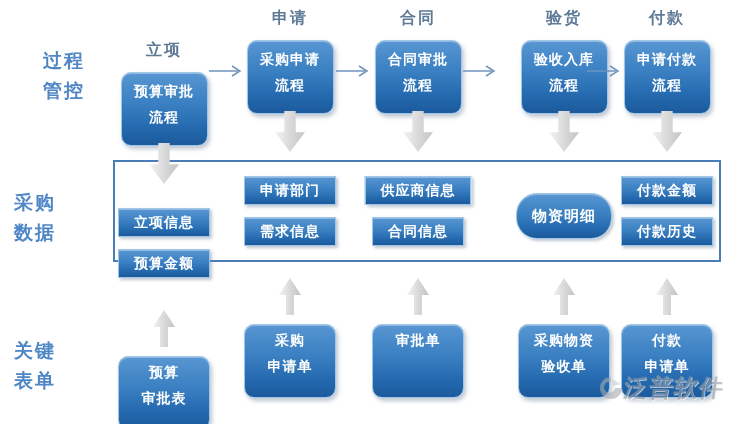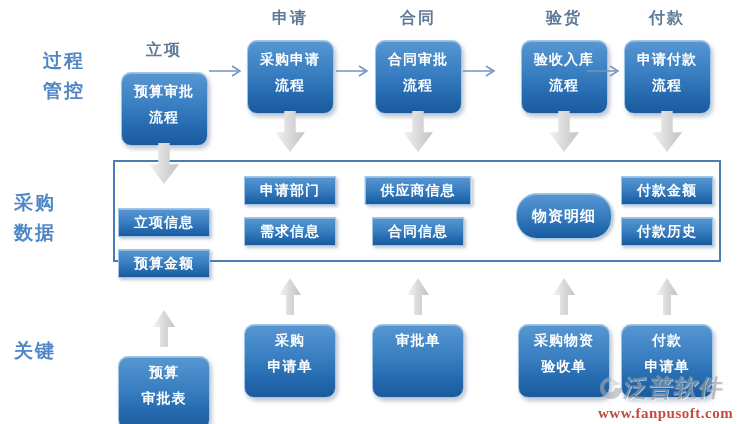--- a/index.html
+++ b/index.html
@@ -85,20 +85,21 @@
   <div class="row-label lbl-process">
     <span>过程</span>
     <span>管控</span>
   </div>
   <div class="row-label lbl-data">
     <span>采购</span>
     <span>数据</span>
   </div>
   <div class="row-label lbl-forms">
     <span>关键</span>
+    <span>表单</span>
   </div>
 
   <div class="band"></div>
 
   <div class="col col0">
     <div class="col-header">立项</div>
     <div class="bluebox process-box">
       <span class="bl">预算审批</span>
       <span class="bl">流程</span>
     </div>
@@ -192,16 +193,15 @@
   </svg>
 
   <div class="watermark">
     <div class="wm-row">
       <svg class="wm-logo" width="26" height="24" viewBox="0 0 26 24">
         <path d="M13 1 A11 11 0 1 0 24 12 L17 12 A5.5 5.5 0 1 1 13 6 Z" fill="#a7abb0"></path>
         <path d="M14 3 L23 8 L15 10 Z" fill="#c9cdd1"></path>
       </svg>
       <span class="wm-brand">泛普软件</span>
     </div>
-    <div class="wm-url">www.fanpusoft.com</div>
   </div>
 
 </div>
 
 </body></html>

